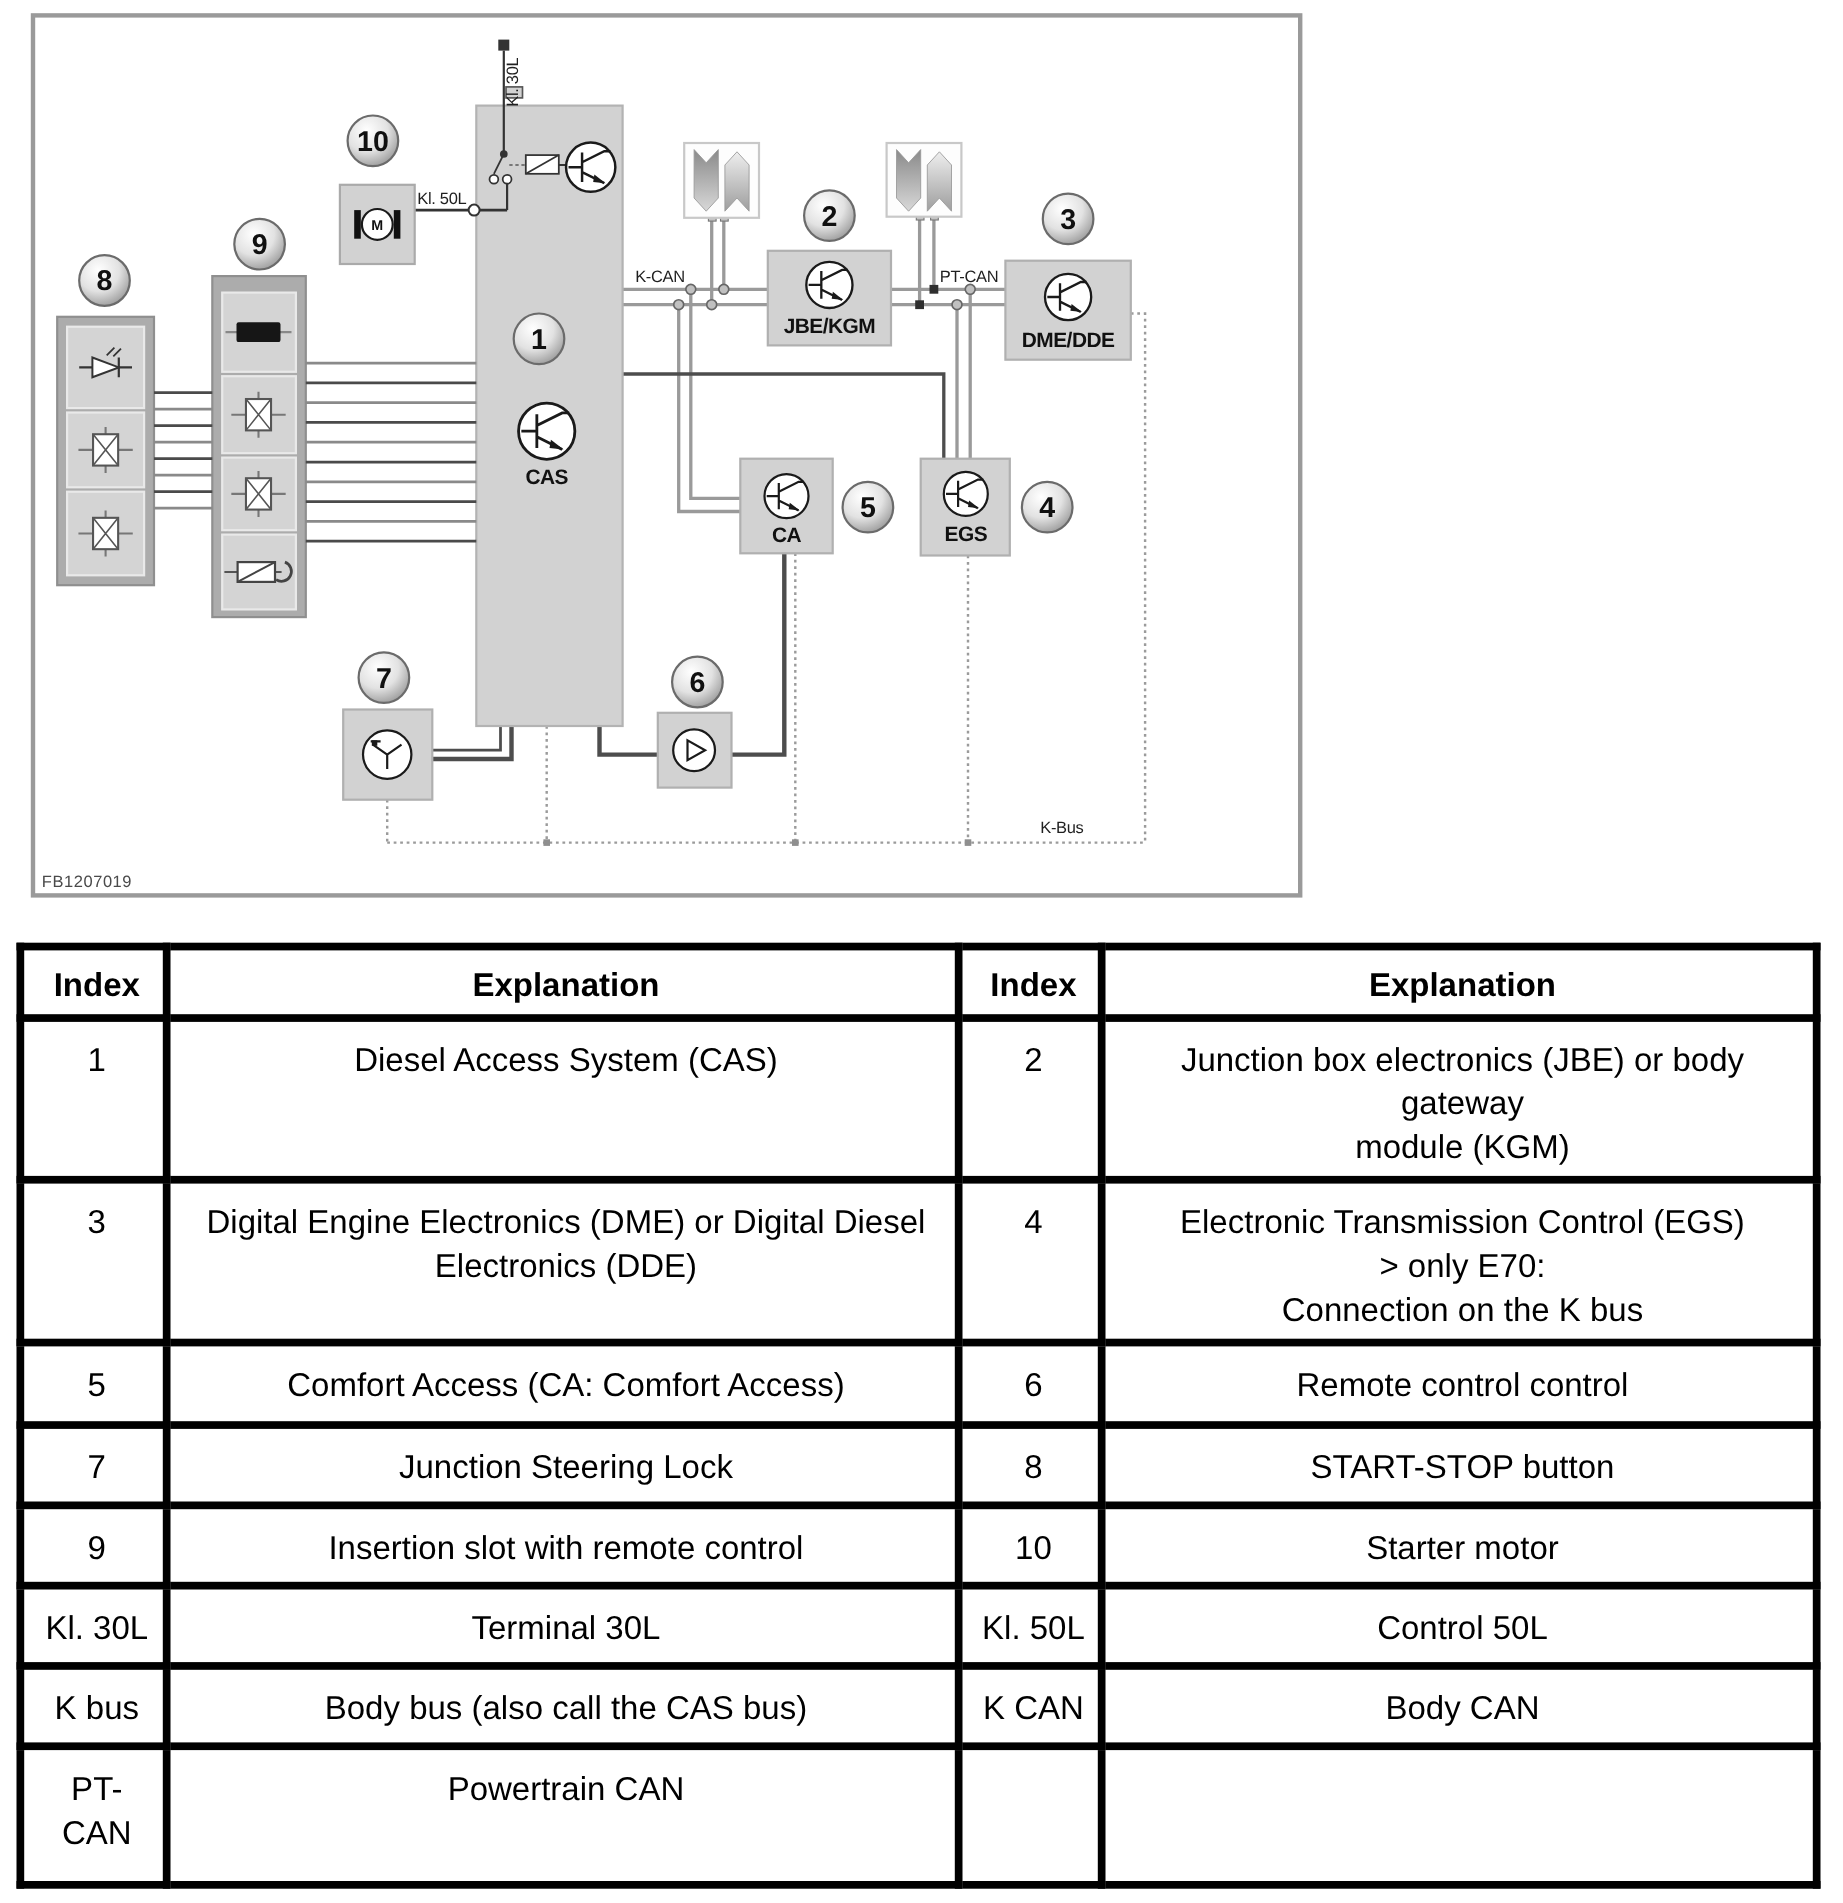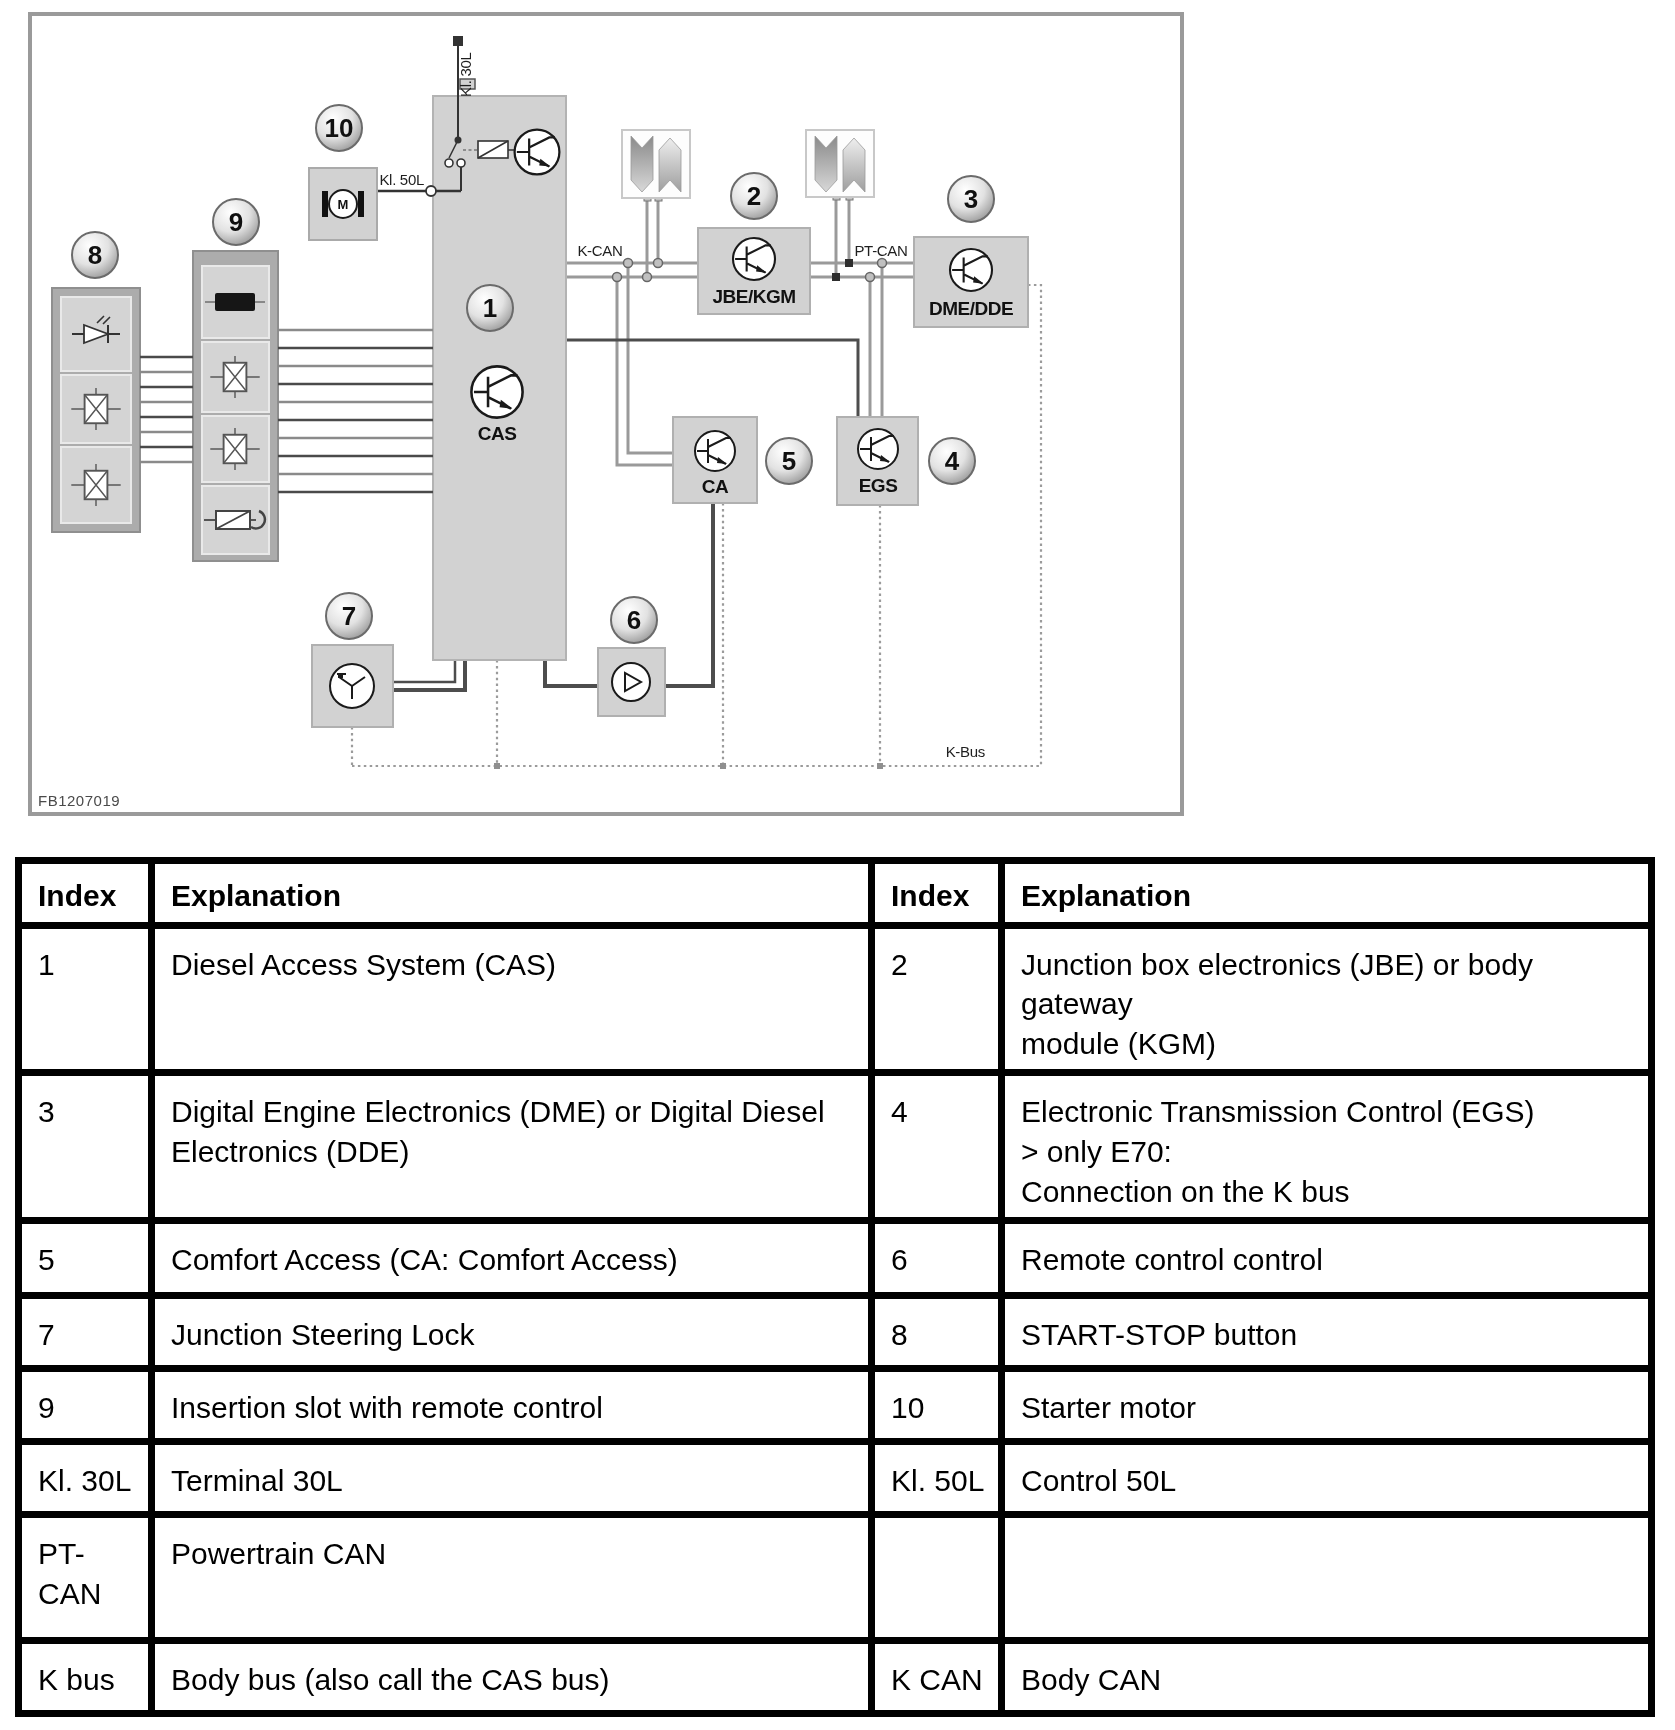--- a/index.html
+++ b/index.html
@@ -5,21 +5,21 @@
   html,body{margin:0;padding:0;background:#fff;}
   body{width:1675px;height:1730px;position:relative;font-family:"Liberation Sans",sans-serif;}
   #diagram-wrap{position:absolute;left:0;top:0;width:1675px;height:830px;}
   svg text{font-family:"Liberation Sans",sans-serif;}
   .dlabel{font-size:15px;fill:#1f1f1f;letter-spacing:-0.3px;}
   .complabel{font-size:19px;font-weight:bold;fill:#111;letter-spacing:-0.5px;}
   .badgenum{font-size:26px;font-weight:bold;fill:#101010;}
   .figid{font-size:15px;fill:#4a4a4a;letter-spacing:0.5px;}
   #index-table{position:absolute;left:15px;top:857px;border-collapse:collapse;table-layout:fixed;}
   #index-table th,#index-table td{
-    border:7px solid #000;vertical-align:top;text-align:left;
+    border:7px solid #000;vertical-align:top;text-align:center;
     font-size:30px;color:#000;padding:16px 10px 6px 16px;
     white-space:pre-line;line-height:1.32;overflow:hidden;
   }
   #index-table th{font-weight:bold;padding-top:12px;}
   col.c-idx{width:133px;} col.c-exp{width:720px;}
   col.c-idx2{width:130px;} col.c-exp2{width:650px;}
 </style>
 </head>
 <body>
 
@@ -359,27 +359,27 @@
     <td>Insertion slot with remote control</td>
     <td>10</td>
     <td>Starter motor</td>
   </tr>
   <tr style="height:73px">
     <td>Kl. 30L</td>
     <td>Terminal 30L</td>
     <td>Kl. 50L</td>
     <td>Control 50L</td>
   </tr>
+  <tr style="height:73px">
+    <td>K bus</td>
+    <td>Body bus (also call the CAS bus)</td>
+    <td>K CAN</td>
+    <td>Body CAN</td>
+  </tr>
   <tr style="height:126px">
     <td>PT-
 CAN</td>
     <td>Powertrain CAN</td>
     <td></td>
     <td></td>
   </tr>
-  <tr style="height:73px">
-    <td>K bus</td>
-    <td>Body bus (also call the CAS bus)</td>
-    <td>K CAN</td>
-    <td>Body CAN</td>
-  </tr>
 </tbody>
   </table>
 
 </body></html>

